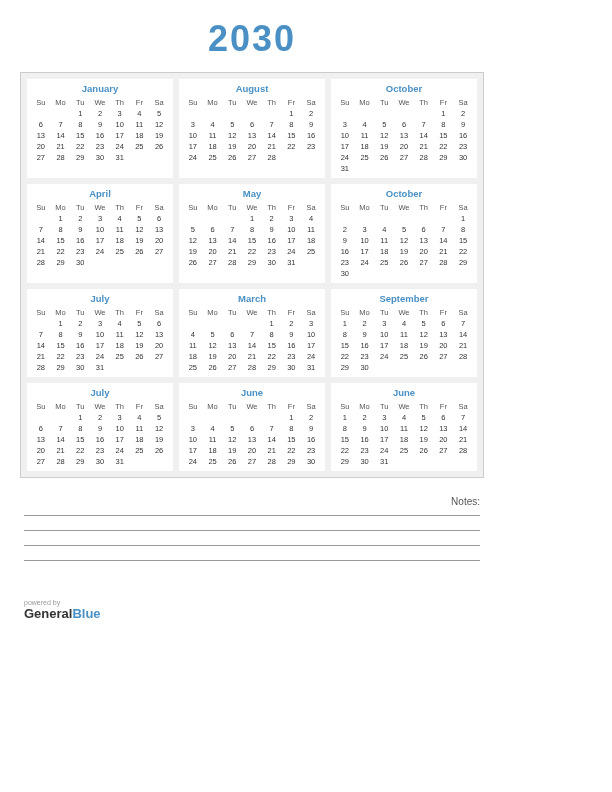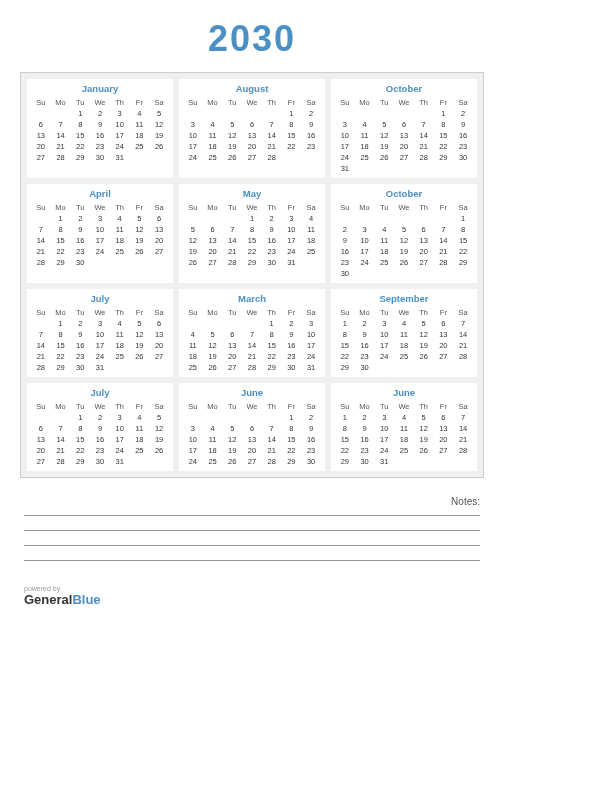--- a/index.html
+++ b/index.html
@@ -73,21 +73,21 @@
       color: #555;
       margin-bottom: 8px;
       text-align: right;
     }
     .note-line {
       border-bottom: 1px solid #999;
       margin-bottom: 14px;
       height: 1px;
     }
     .powered-by {
-      margin-top: 10px;
+      margin-top: 24px;
       padding: 0 4px;
     }
     .powered-by-text {
       font-size: 7px;
       color: #999;
     }
     .brand {
       font-size: 13px;
       font-weight: bold;
       color: #333;

